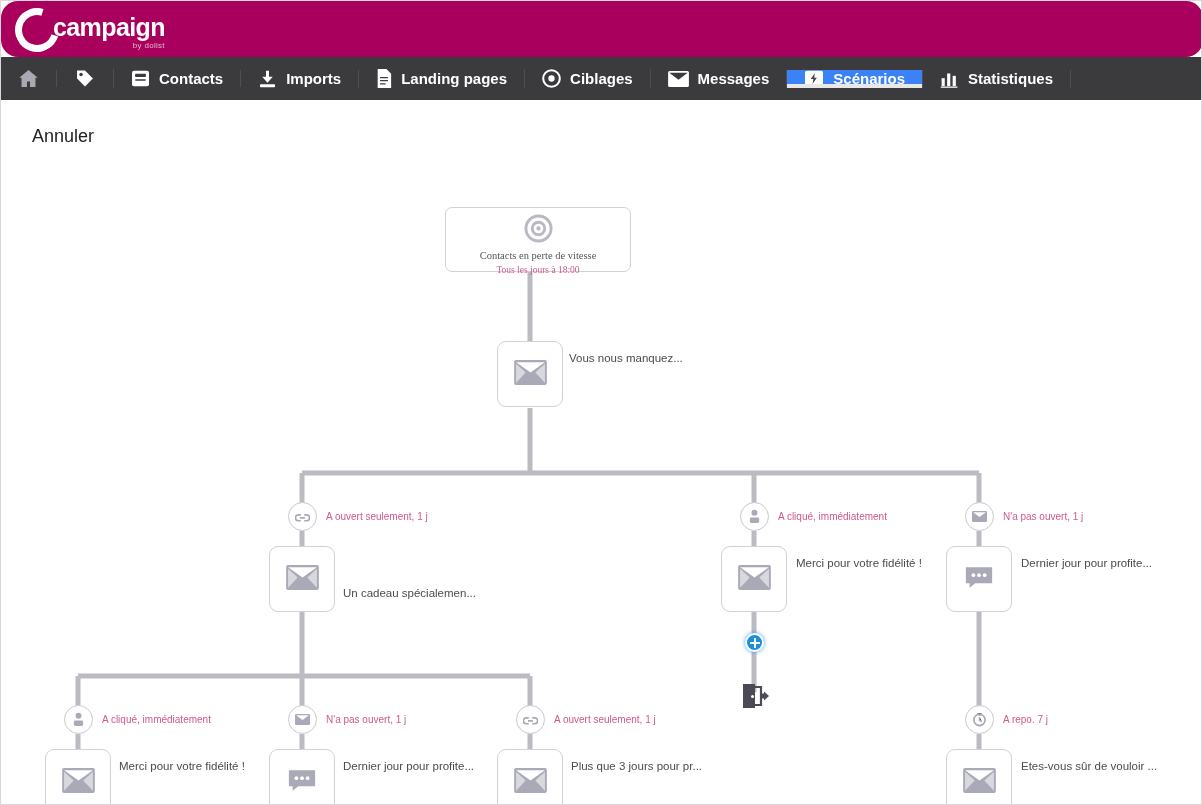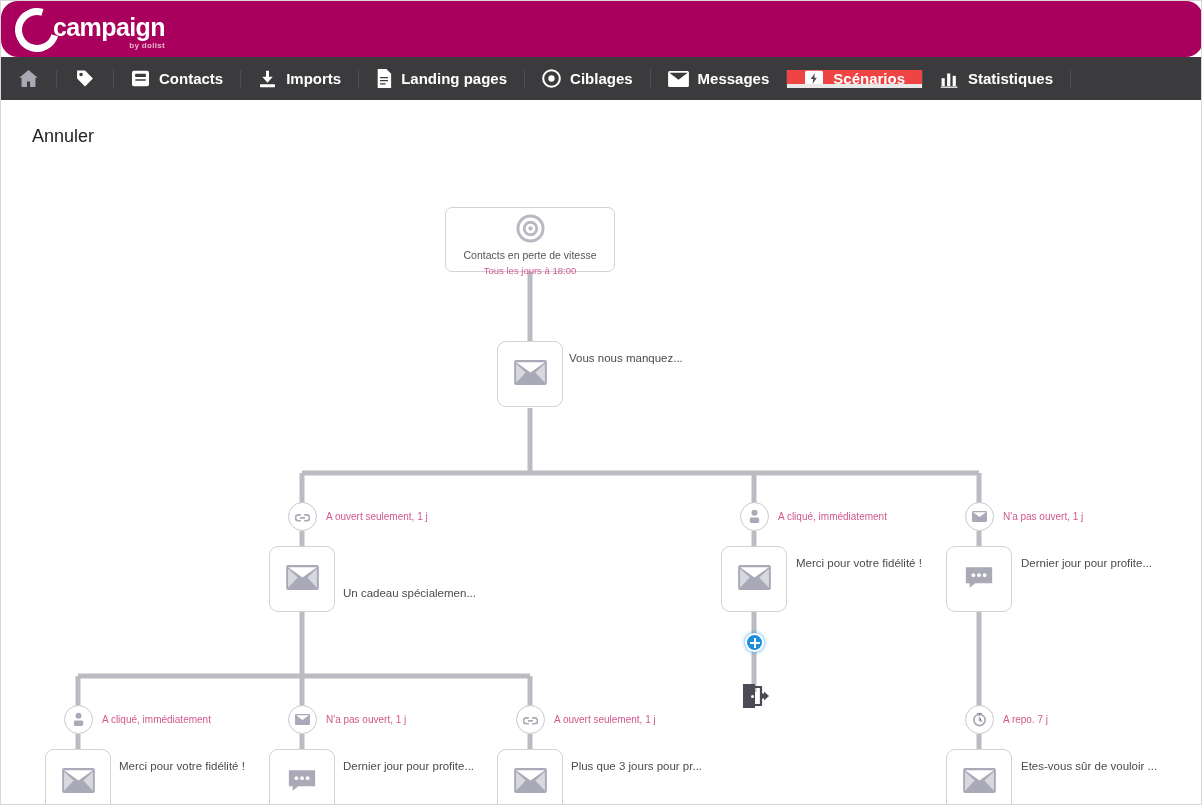--- a/index.html
+++ b/index.html
@@ -49,21 +49,21 @@
   }
   .logo-name {
     color: #ffffff;
     font-size: 25px;
     font-weight: bold;
     letter-spacing: -0.6px;
   }
   .logo-sub {
     color: #e9b6ce;
     font-size: 8px;
-    font-weight: bold;
+    font-weight: normal;
     text-align: right;
     margin-top: 2px;
     letter-spacing: 0.3px;
   }
 
   
   .navbar {
     position: absolute; left: 0; top: 56px;
     width: 1202px; height: 43px;
     background: #3b3a3c;
@@ -77,21 +77,21 @@
     color: #ffffff;
     font-size: 15px;
     font-weight: bold;
     border-right: 1px solid #4f4e50;
     cursor: pointer;
     position: relative;
     white-space: nowrap;
   }
   .navtab.icon-only { padding: 0 18px; }
   .navtab.active {
-    background: #ef4444;
+    background: #3b82f6;
   }
   .navtab.active::after {
     content: "";
     position: absolute; left: 0; right: 0; bottom: 0;
     height: 4px; background: #e8e8e8;
   }
   .navtab svg { display: block; }
 
   
   .toolbar {
@@ -159,25 +159,26 @@
   
   .node {
     position: absolute;
     background: #ffffff;
     border: 1px solid #d2d2d6;
     border-radius: 9px;
     display: flex; align-items: center; justify-content: center;
     cursor: pointer;
   }
   .node.trigger {
-    width: 170px; height: 65px;
+    width: 186px; height: 65px;
     border-radius: 7px;
     flex-direction: column;
     justify-content: flex-start;
     padding-top: 6px;
+    font-family: Liberation Serif, serif;
   }
   .node.action { width: 66px; height: 66px; }
 
   .trig-icon { margin-bottom: 3px; }
   .trig-title {
     font-size: 10.5px; color: #555559; line-height: 1.1;
     white-space: nowrap;
   }
   .trig-sub {
     font-size: 9.5px; color: #cf5a8e; margin-top: 3px;

